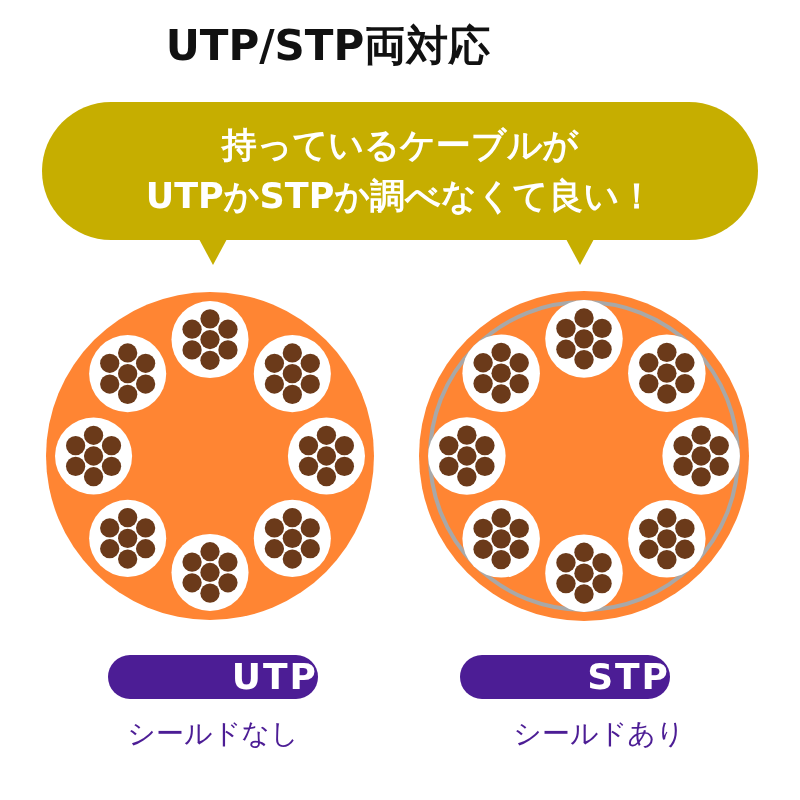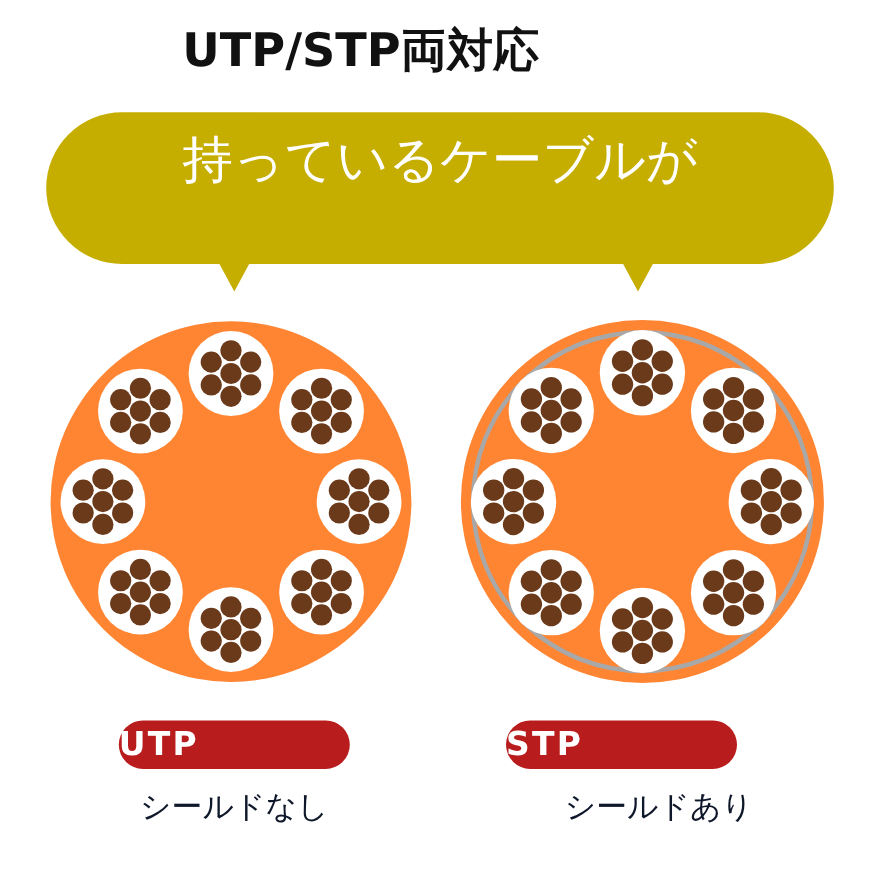--- a/index.html
+++ b/index.html
@@ -7,37 +7,38 @@
          font-family:"DejaVu Sans", "Liberation Sans", sans-serif; }
   .title { position:absolute; left:0; top:18px; width:656px; text-align:center;
            font-size:42px; font-weight:bold; color:#111111; letter-spacing:0px; }
   .bubble { position:absolute; left:42px; top:102px; width:716px; height:138px;
             background:#c6ae00; border-radius:69px; }
   .tail { position:absolute; width:0; height:0; border-left:14px solid transparent;
           border-right:14px solid transparent; border-top:26px solid #c6ae00; top:239px; }
   .tail-left { left:199px; }
   .tail-right { left:566px; }
   .bubble-text { position:absolute; left:42px; top:120px; width:716px; text-align:center;
-                 color:#ffffff; font-weight:normal; font-size:46px; line-height:51px; }
+                 color:#ffffff; font-weight:bold; font-size:35px; line-height:51px; }
   .diagram { position:absolute; }
   .pill { position:absolute; top:655px; width:210px; height:44px; border-radius:22px;
-          background:#b91c1c; color:#ffffff; font-size:30px; font-weight:bold;
-          text-align:left; line-height:44px; letter-spacing:2px; }
-  .sub { position:absolute; top:715px; width:260px; text-align:center; font-size:28px; color:#0f172a; }
+          background:#4c1d95; color:#ffffff; font-size:36px; font-weight:bold;
+          text-align:right; line-height:44px; letter-spacing:2px; }
+  .sub { position:absolute; top:715px; width:260px; text-align:center; font-size:28px; color:#4c1d95; }
 </style>
 </head>
 <body>
 
 <div class="title">UTP/STP両対応</div>
 
 <div class="bubble"></div>
 <div class="tail tail-left"></div>
 <div class="tail tail-right"></div>
 <div class="bubble-text">
   <div>持っているケーブルが</div>
+  <div>UTPかSTPか調べなくて良い！</div>
 </div>
 
 <svg class="diagram" style="left:45px; top:291px;" width="330" height="330" viewBox="0 0 330 330">
   <g id="utp-g">
       <circle cx="165" cy="165" r="164" fill="#ff8533"></circle>
       <circle cx="165" cy="48.56" r="38.54" fill="#ffffff"></circle>
       <circle cx="165" cy="48.56" r="9.635" fill="#6b3a1a"></circle>
       <circle cx="165" cy="27.844750000000005" r="9.635" fill="#6b3a1a"></circle>
       <circle cx="182.93993274574558" cy="38.202375" r="9.635" fill="#6b3a1a"></circle>
       <circle cx="182.93993274574558" cy="58.917625" r="9.635" fill="#6b3a1a"></circle>

